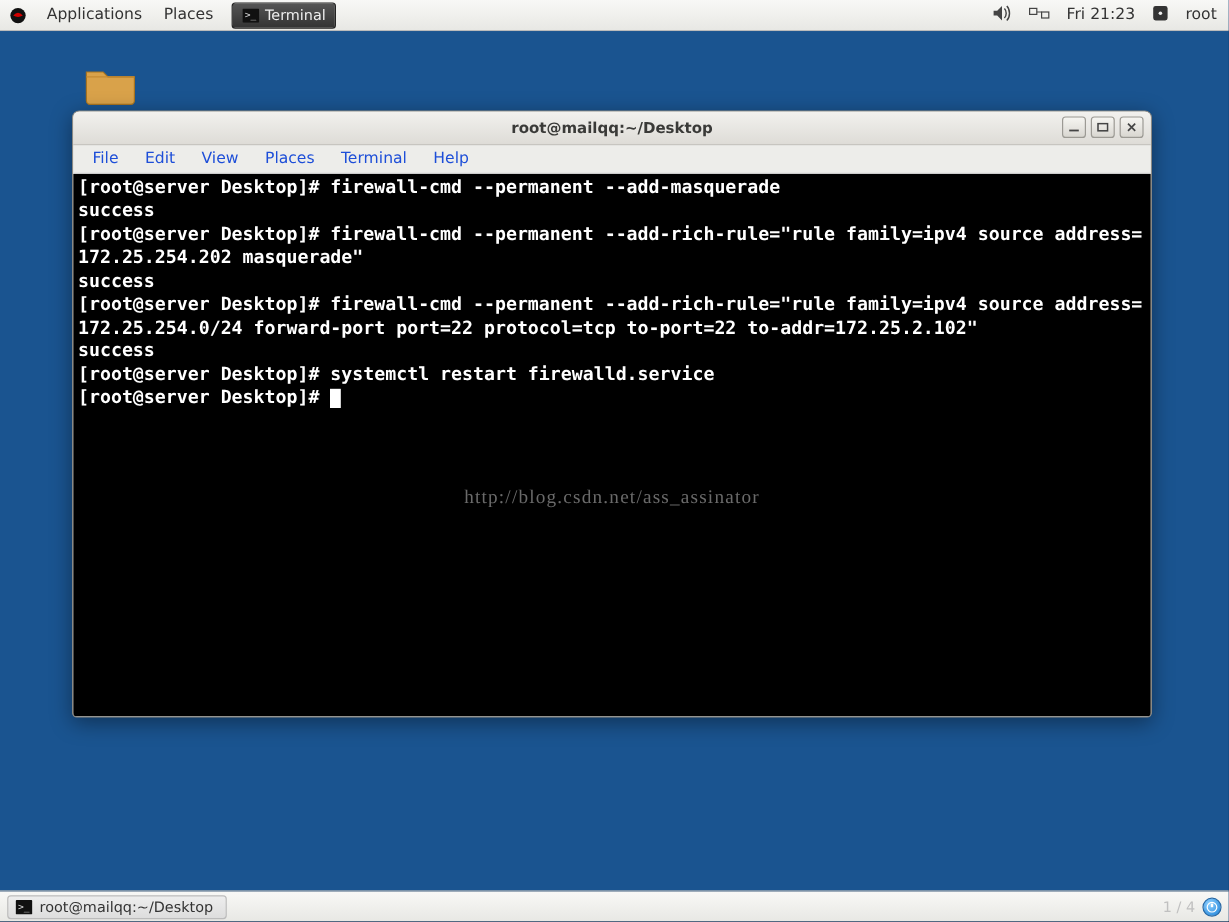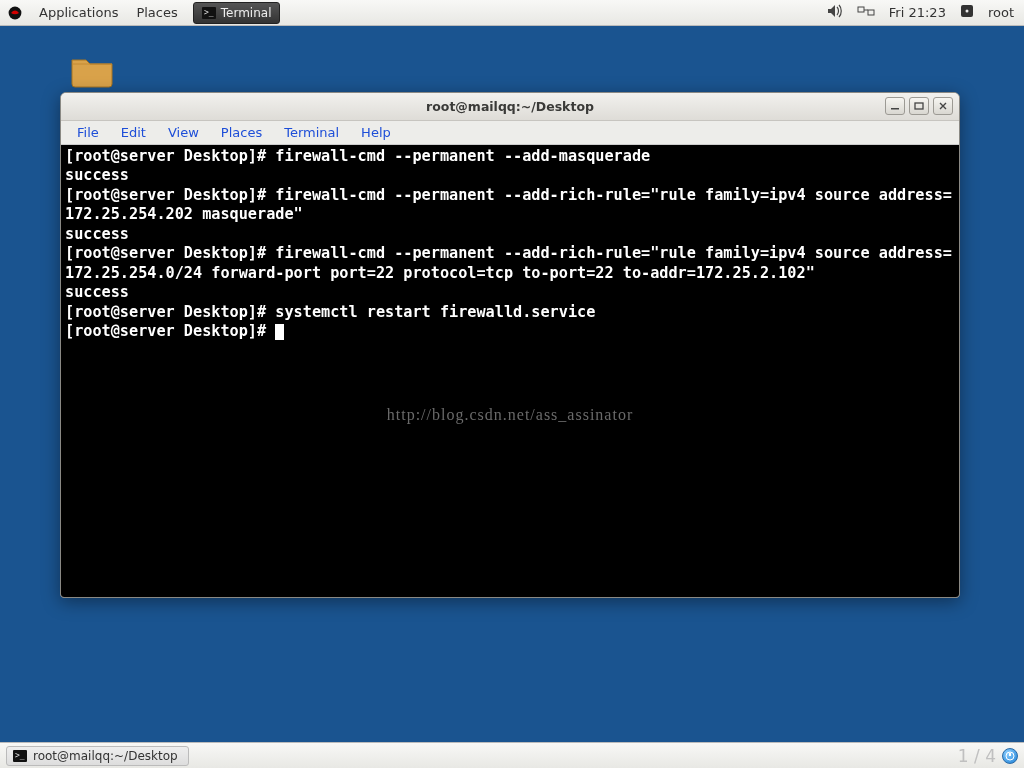--- a/index.html
+++ b/index.html
@@ -289,21 +289,21 @@
 
 <div class="bottom-panel">
   <div class="task">
     <svg width="14" height="12" viewBox="0 0 14 12">
         <rect x="0" y="0" width="14" height="12" rx="1" fill="#111"></rect>
         <text x="2" y="8" font-size="8" fill="#ddd" font-family="monospace">&gt;_</text>
       </svg>
     <span>root@mailqq:~/Desktop</span>
   </div>
   <div class="right">
-    <span style="color:#c0c0c0;font-size:17px;">1 / 4</span>
+    <span style="color:#c0c0c0;font-size:12px;">1 / 4</span>
     <div class="ws-indicator">
       <svg width="10" height="10" viewBox="0 0 10 10">
           <circle cx="5" cy="5" r="4" fill="none" stroke="#fff" stroke-width="1"></circle>
           <rect x="4" y="2" width="2" height="3" fill="#fff"></rect>
         </svg>
     </div>
   </div>
 </div>
 
 </body></html>

